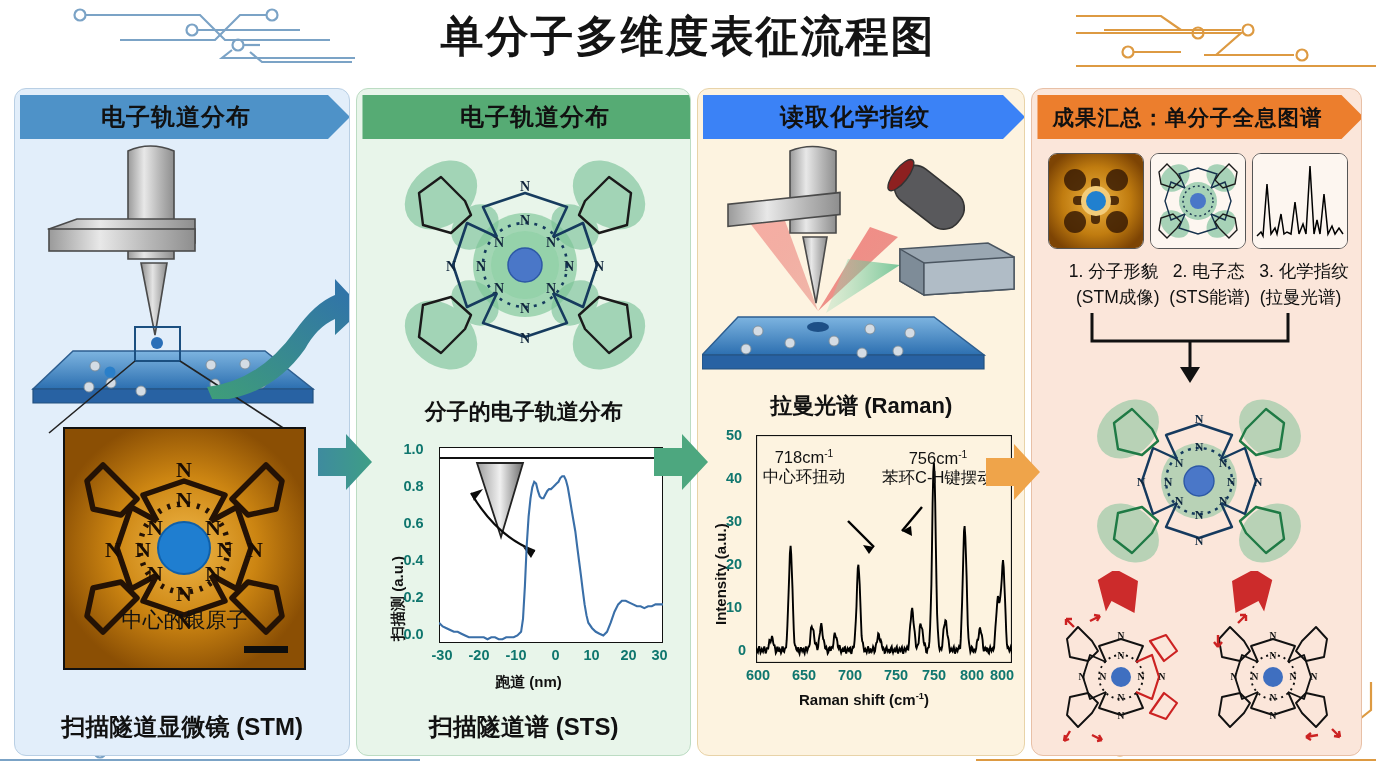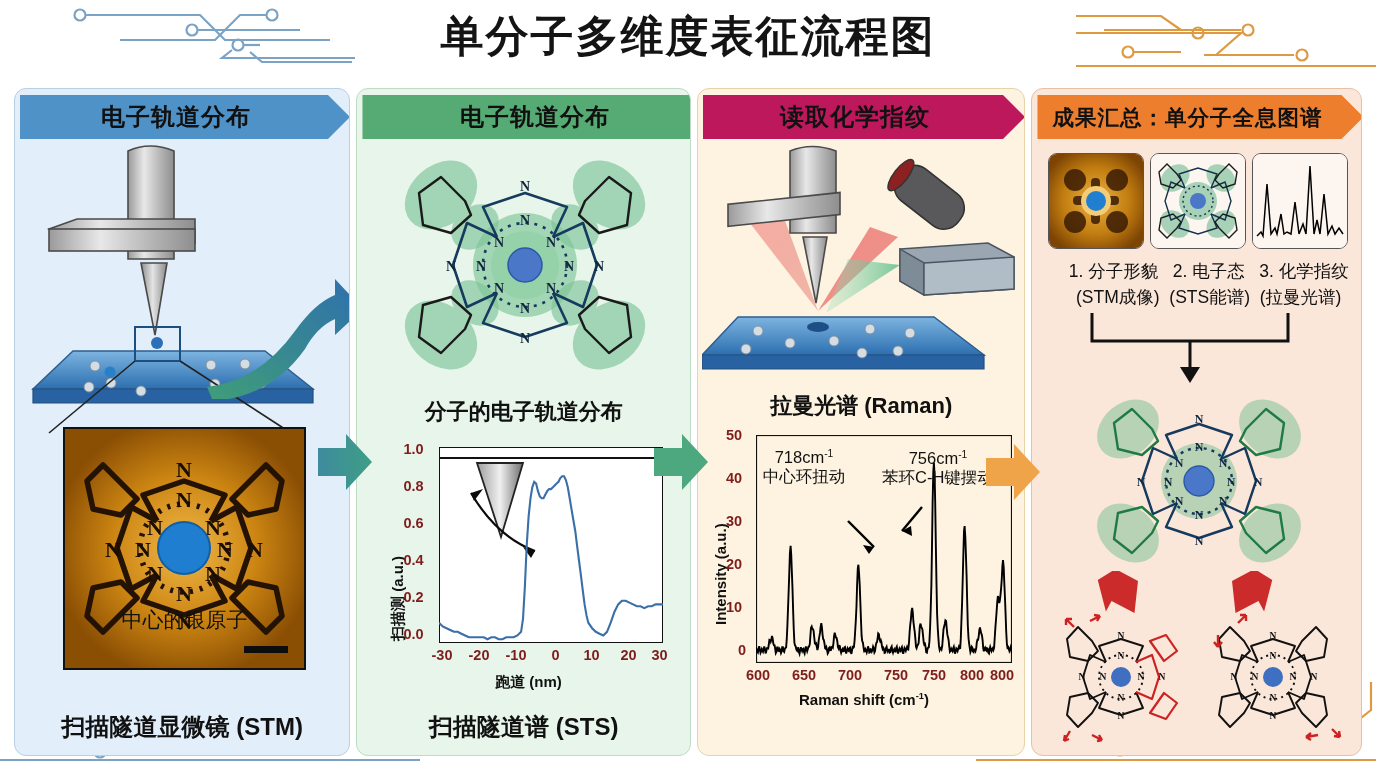--- a/index.html
+++ b/index.html
@@ -43,21 +43,21 @@
     position: absolute; top: 6px; left: 5px;
     height: 44px; display: flex; align-items: center;
     justify-content: center;
     color: #111; font-size: 24px; font-weight: bold;
     padding-left: 8px; padding-right: 26px;
     letter-spacing: 1px;
     clip-path: polygon(0 0, calc(100% - 22px) 0, 100% 50%, calc(100% - 22px) 100%, 0 100%);
   }
   .p1 .chev { width: 330px; background: #4e92c8; }
   .p2 .chev { width: 363px; background: #56ab74; }
-  .p3 .chev { width: 322px; background: #be185d; }
+  .p3 .chev { width: 322px; background: #3b82f6; }
   .p4 .chev { width: 326px; background: #ec7e2d; font-size: 21.5px; padding-left: 0;}
 
   .subtitle {
     position: absolute; width: 100%; text-align: center;
     font-size: 22px; font-weight: bold; color: #111;
   }
   .caption {
     position: absolute; bottom: 12px; width: 100%;
     text-align: center;
     font-size: 24px; font-weight: bold; color: #111;
@@ -89,21 +89,21 @@
     transform: rotate(-90deg);
     font-size: 15px; font-weight: bold; color: #111;
     white-space: nowrap;
   }
   .axis-label-x {
     position: absolute; text-align: center;
     font-size: 15px; font-weight: bold; color: #111;
     white-space: nowrap;
   }
   .tick {
-    position: absolute; font-size: 14.5px; font-weight: bold; color: #7f1d1d;
+    position: absolute; font-size: 14.5px; font-weight: bold; color: #0f766e;
     white-space: nowrap;
   }
   .raman-note {
     position: absolute; text-align: center;
     font-size: 16.5px; color: #111; line-height: 1.2; white-space: nowrap;
   }
   .thumb {
     position: absolute; width: 96px; height: 96px;
     border: 1.5px solid #555; border-radius: 9px;
     background: #fdf4ee; overflow: hidden;

